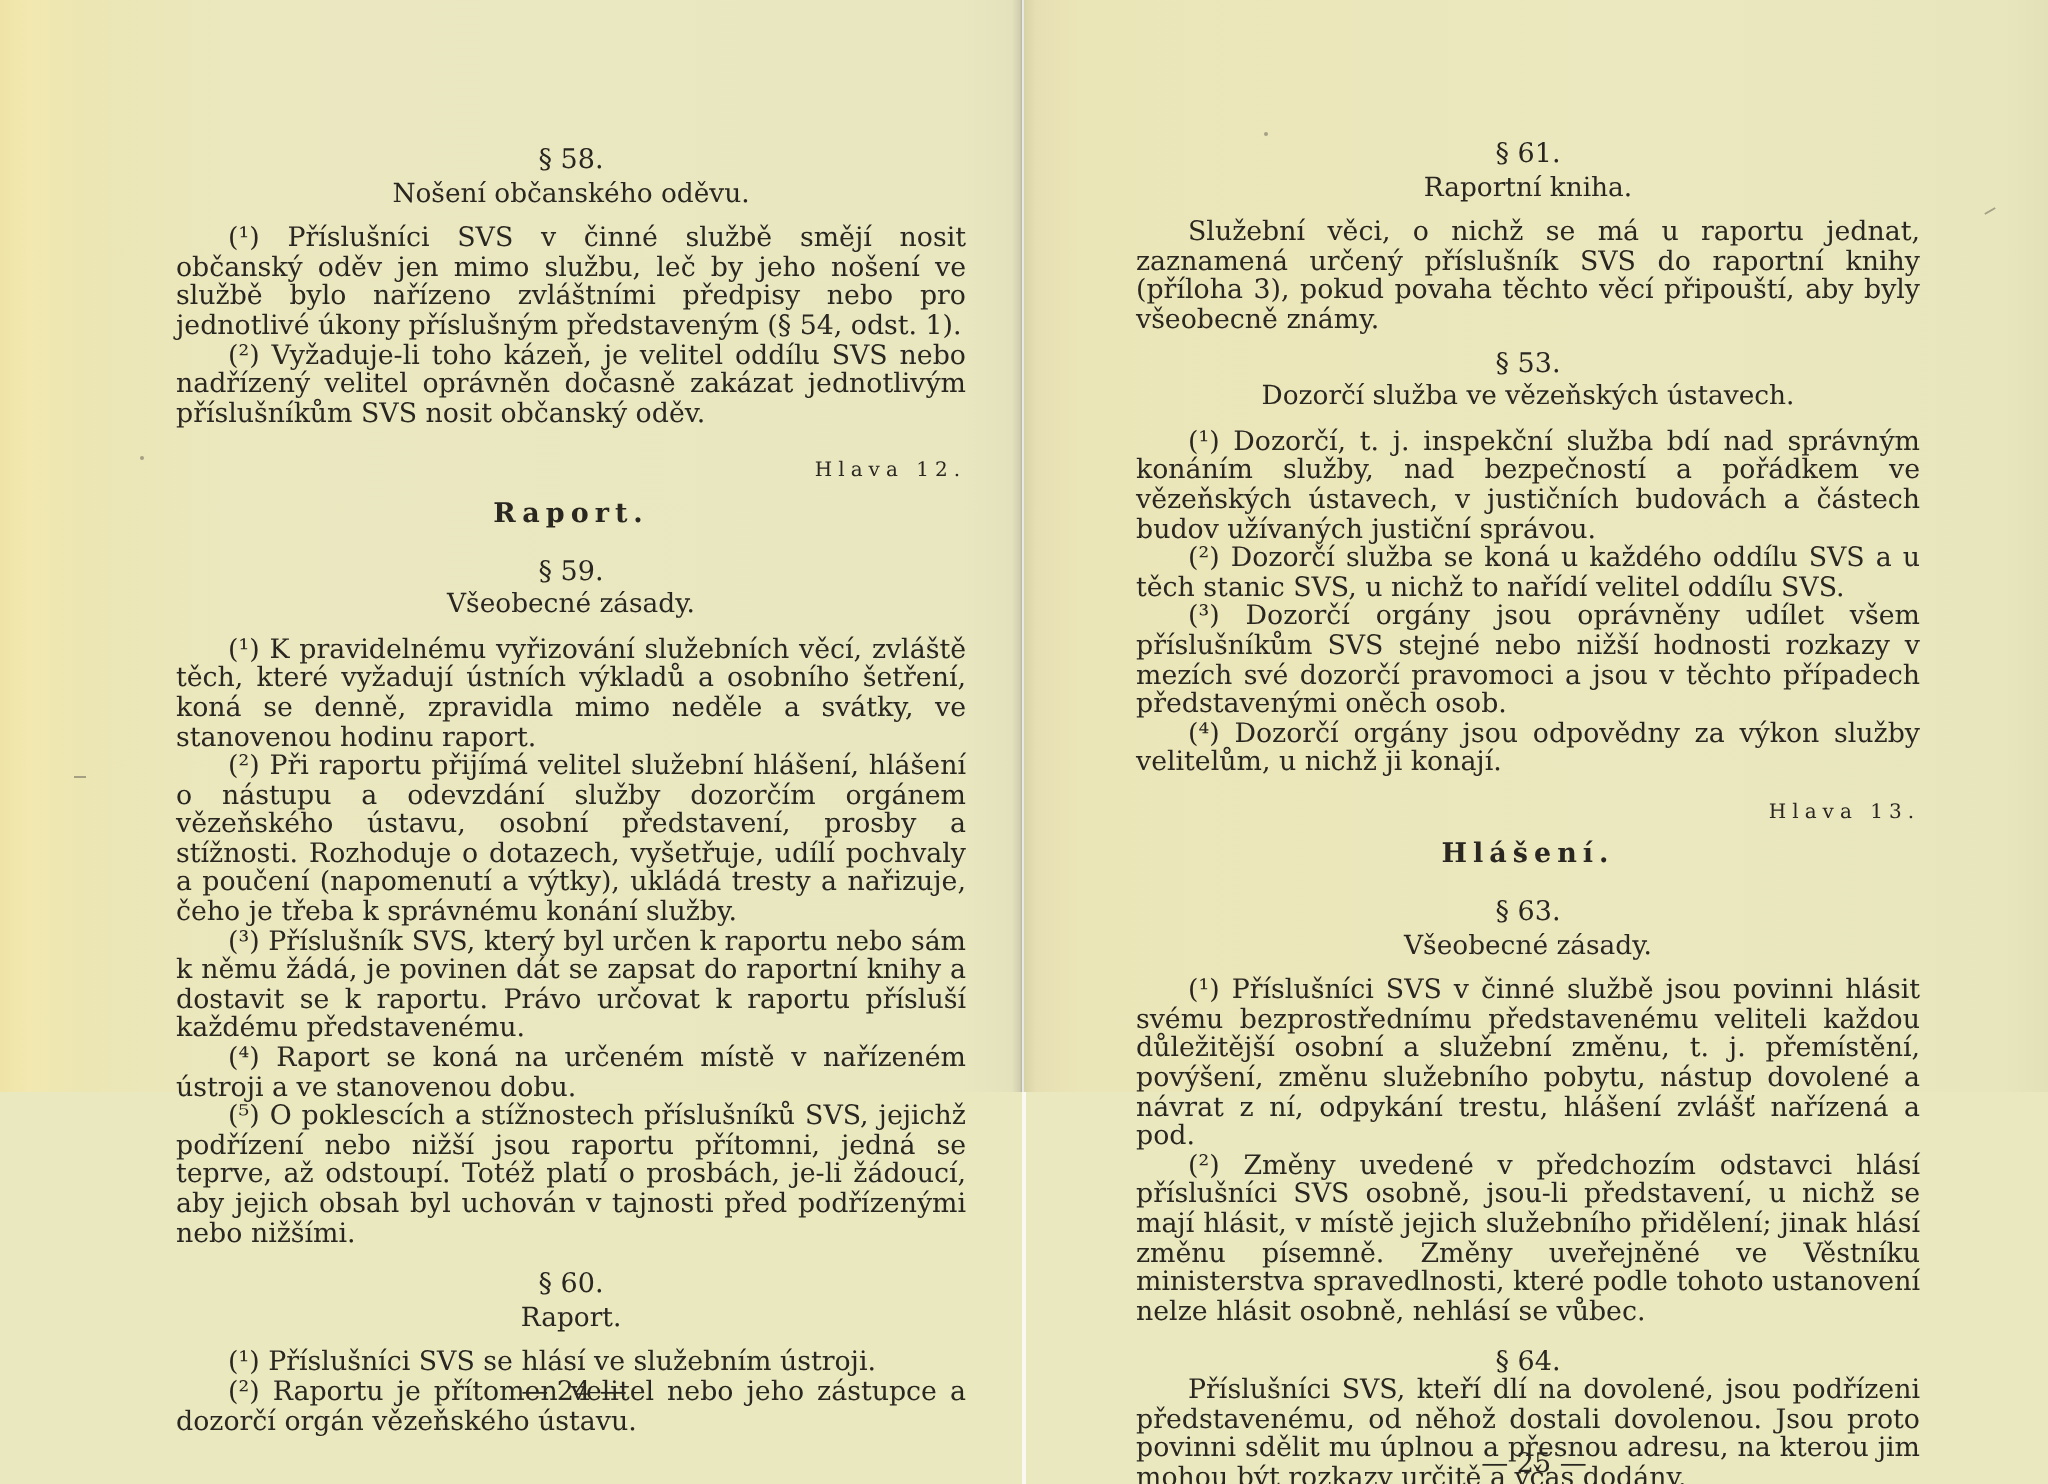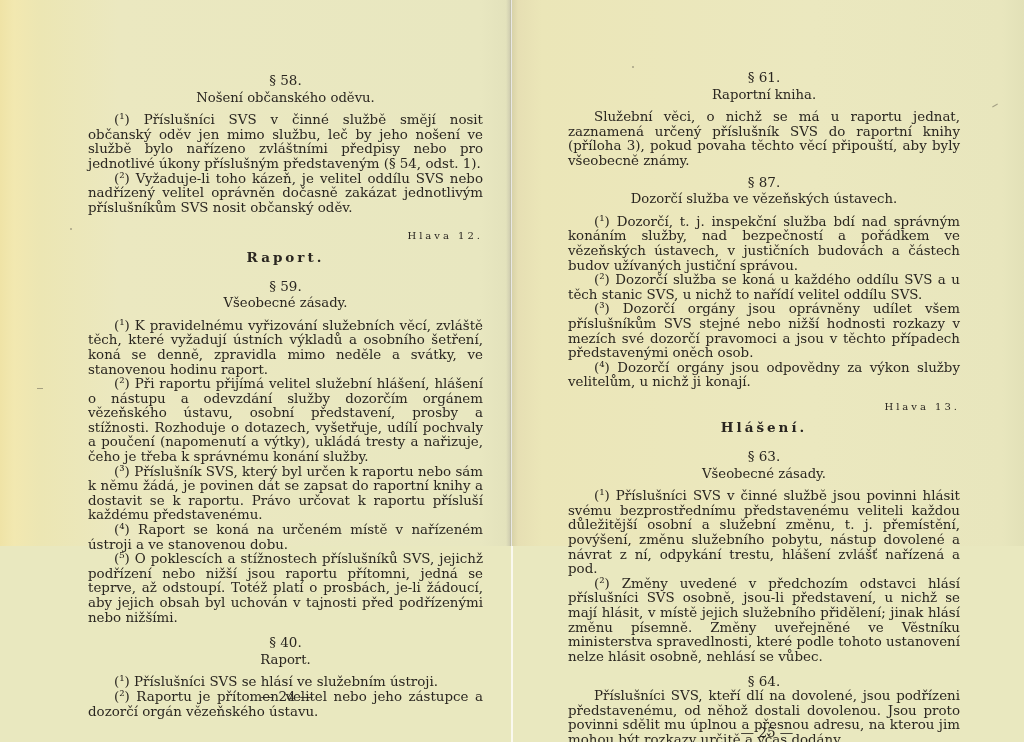--- a/index.html
+++ b/index.html
@@ -62,41 +62,41 @@
 
       <p class="sec-num">§ 59.</p>
       <p class="sec-title">Všeobecné zásady.</p>
       <p class="para"><span>(¹)</span> <span>K pravidelnému vyřizování služebních věcí, zvláště těch, které vyžadují ústních výkladů a osobního šetření, koná se denně, zpravidla mimo neděle a svátky, ve stanovenou hodinu raport.</span></p>
       <p class="para"><span>(²)</span> <span>Při raportu přijímá velitel služební hlášení, hlášení o nástupu a odevzdání služby dozorčím orgánem vězeňského ústavu, osobní představení, prosby a stížnosti. Rozhoduje o dotazech, vyšetřuje, udílí pochvaly a poučení (napomenutí a výtky), ukládá tresty a nařizuje, čeho je třeba k správnému konání služby.</span></p>
       <p class="para"><span>(³)</span> <span>Příslušník SVS, který byl určen k raportu nebo sám k němu žádá, je povinen dát se zapsat do raportní knihy a dostavit se k raportu. Právo určovat k raportu přísluší každému představenému.</span></p>
       <p class="para"><span>(⁴)</span> <span>Raport se koná na určeném místě v nařízeném ústroji a ve stanovenou dobu.</span></p>
       <p class="para"><span>(⁵)</span> <span>O poklescích a stížnostech příslušníků SVS, jejichž podřízení nebo nižší jsou raportu přítomni, jedná se teprve, až odstoupí. Totéž platí o prosbách, je-li žádoucí, aby jejich obsah byl uchován v tajnosti před podřízenými nebo nižšími.</span></p>
 
       <div class="gap-md"></div>
-      <p class="sec-num">§ 40.</p>
+      <p class="sec-num">§ 60.</p>
       <p class="sec-title">Raport.</p>
       <p class="para"><span>(¹)</span> <span>Příslušníci SVS se hlásí ve služebním ústroji.</span></p>
       <p class="para"><span>(²)</span> <span>Raportu je přítomen velitel nebo jeho zástupce a dozorčí orgán vězeňského ústavu.</span></p>
     </div>
     <div class="page-no left-no">— 24 —</div>
     <span class="speck" style="left:70px;top:228px;width:2px;height:2px"></span>
     <span class="speck" style="left:37px;top:388px;width:6px;height:1px;border-radius:0"></span>
   </div>
 
   <div class="gutter-line"></div>
 
   <div class="page page-right">
     <div class="text-block right-block" style="left:56px;">
 
       <p class="sec-num">§ 61.</p>
       <p class="sec-title">Raportní kniha.</p>
       <p class="para"><span>Služební věci, o nichž se má u raportu jednat, zaznamená určený příslušník SVS do raportní knihy (příloha 3), pokud povaha těchto věcí připouští, aby byly všeobecně známy.</span></p>
 
       <div class="gap-sm"></div>
-      <p class="sec-num">§ 87.</p>
+      <p class="sec-num">§ 53.</p>
       <p class="sec-title">Dozorčí služba ve vězeňských ústavech.</p>
       <p class="para"><span>(¹)</span> <span>Dozorčí, t. j. inspekční služba bdí nad správným konáním služby, nad bezpečností a pořádkem ve vězeňských ústavech, v justičních budovách a částech budov užívaných justiční správou.</span></p>
       <p class="para"><span>(²)</span> <span>Dozorčí služba se koná u každého oddílu SVS a u těch stanic SVS, u nichž to nařídí velitel oddílu SVS.</span></p>
       <p class="para"><span>(³)</span> <span>Dozorčí orgány jsou oprávněny udílet všem příslušníkům SVS stejné nebo nižší hodnosti rozkazy v mezích své dozorčí pravomoci a jsou v těchto případech představenými oněch osob.</span></p>
       <p class="para"><span>(⁴)</span> <span>Dozorčí orgány jsou odpovědny za výkon služby velitelům, u nichž ji konají.</span></p>
 
       <div class="gap-md"></div>
       <p class="chap-num">Hlava 13.</p>
       <p class="chap-title">Hlášení.</p>
 

